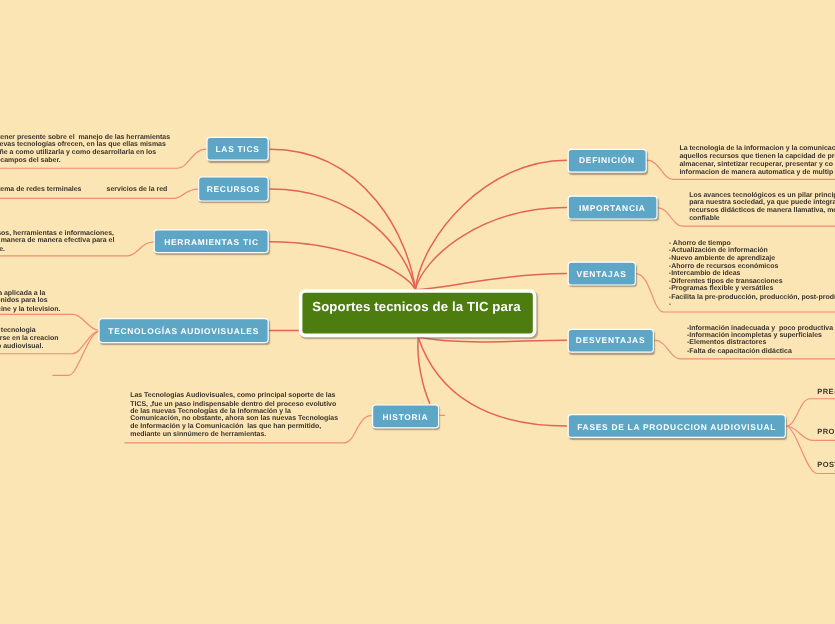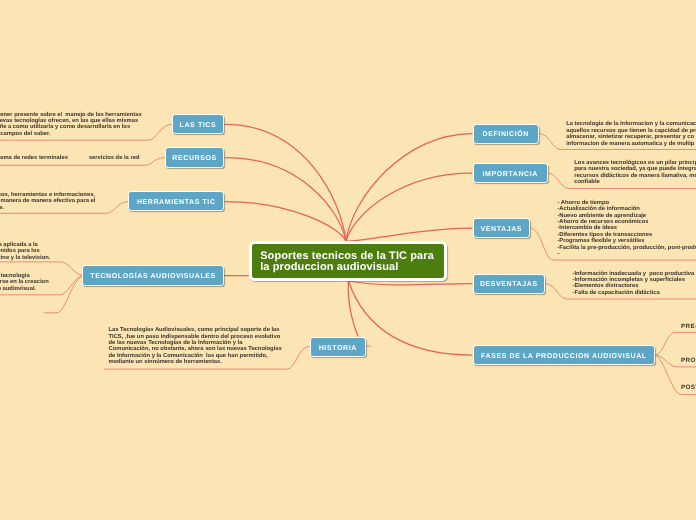--- a/index.html
+++ b/index.html
@@ -103,21 +103,20 @@
   <div class="node" style="left:472.6px;top:273.6px;width:72.4px;height:20.2px;">
     <span>DESVENTAJAS</span>
   </div>
 
   <div class="node" style="left:472.6px;top:345px;width:182.6px;height:20.2px;">
     <span>FASES DE LA PRODUCCION AUDIOVISUAL</span>
   </div>
 
   <div class="central" style="left:249px;top:240.5px;width:198.2px;height:40.7px;">
     <div>Soportes tecnicos de la TIC para</div>
-    <div>la produccion audiovisual</div>
   </div>
 
   <div class="txt" style="left:-25.5px;top:111.6px;">Se debe tener presente sobre el  manejo de las herramientas
 ue las nuevas tecnologías ofrecen, en las que ellas mismas
 nos enseñe a como utilizarla y como desarrollarla en los
 iferentes campos del saber.</div>
 
   <div class="txt" style="left:-10.4px;top:155.3px;">Sistema de redes terminales             servicios de la red</div>
 
   <div class="txt" style="left:-29.4px;top:192px;">Son recursos, herramientas e informaciones,

